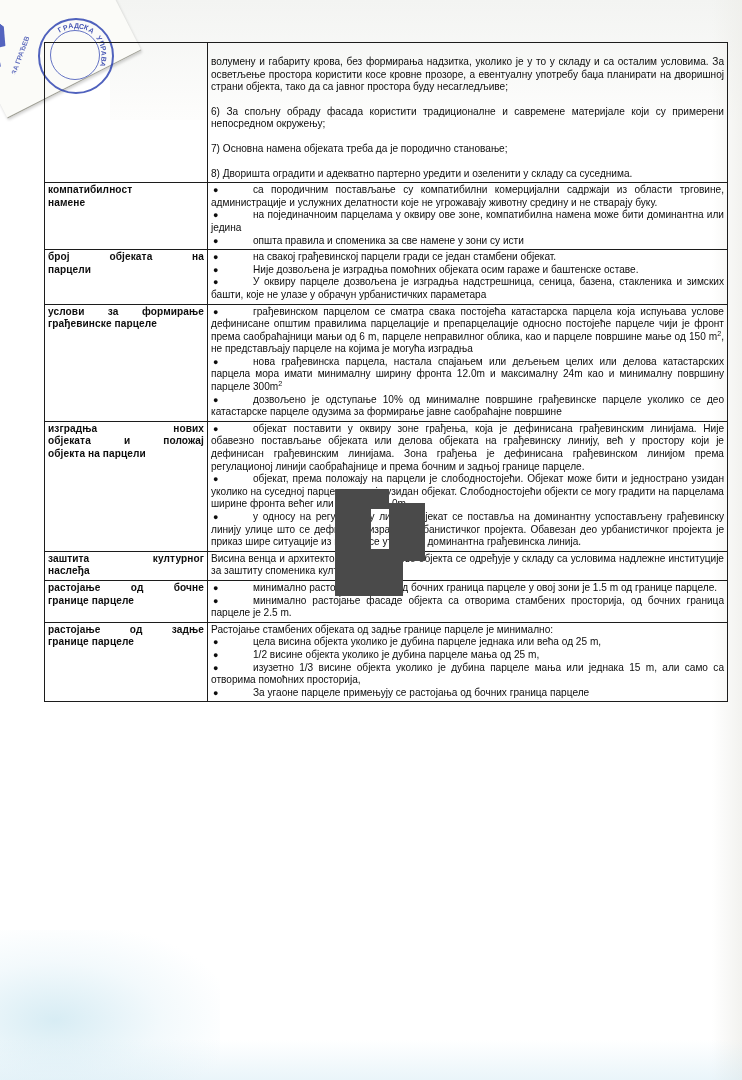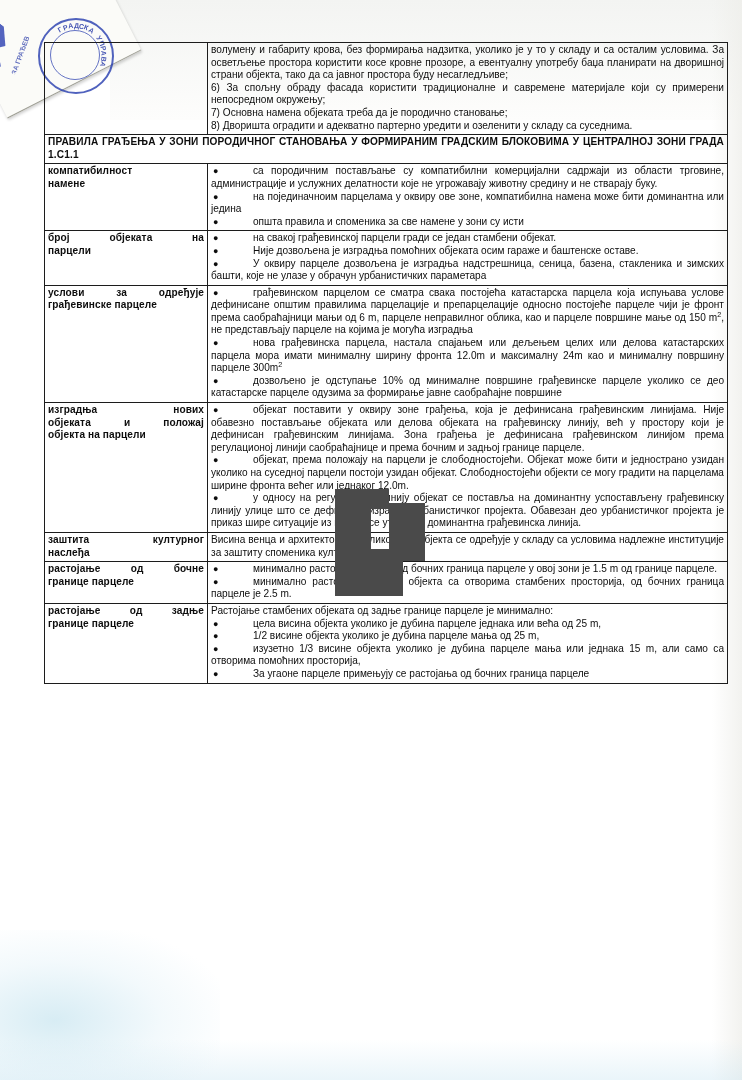--- a/index.html
+++ b/index.html
@@ -111,21 +111,21 @@
   td.lbl .lbl-line{display:block;}
   td.lbl .lbl-line.nojust{text-align-last:left;}
   td.body{
     width:513px;
     text-align:justify;
   }
   td.fullrow{
     text-align:justify;
   }
   .para{margin:0;text-align:justify;}
-  .para.lastleft{text-align-last:left;}
+  .para.lastleft{text-align-last:left;margin-top:12px;}
   .hdr{
     font-weight:bold;
     text-align:justify;
     text-align-last:left;
     letter-spacing:.15px;
   }
   ul.bl{margin:0;padding:0;list-style:none;}
   ul.bl>li{
     position:relative;
     padding-left:0;
@@ -192,23 +192,20 @@
       <tr>
         <td class="lbl">&nbsp;</td>
         <td class="body">
           <p class="para lastleft">волумену и габариту крова, без формирања надзитка, уколико је у то у складу и са осталим условима. За осветљење простора користити косе кровне прозоре, а евентуалну употребу баџа планирати на дворишној страни објекта, тако да са јавног простора буду несагледљиве;</p>
           <p class="para lastleft">6) За спољну обраду фасада користити традиционалне и савремене материјале који су примерени непосредном окружењу;</p>
           <p class="para lastleft">7) Основна намена објеката треба да је породично становање;</p>
           <p class="para lastleft">8) Дворишта оградити и адекватно партерно уредити и озеленити у складу са суседнима.</p>
         </td>
       </tr>
       <tr>
-        <td colspan="2" class="fullrow hdr">ПРАВИЛА ГРАЂЕЊА У ЗОНИ ПОРОДИЧНОГ СТАНОВАЊА У ФОРМИРАНИМ ГРАДСКИМ БЛОКОВИМА У ЦЕНТРАЛНОЈ ЗОНИ ГРАДА 1.С1.1</td>
-      </tr>
-      <tr>
         <td class="lbl">
           <span class="lbl-line">компатибилност</span>
           <span class="lbl-line nojust">намене</span>
         </td>
         <td class="body">
           <ul class="bl">
             <li>
               <span class="bullet">●</span>
               <span class="txt">са породичним постављање су компатибилни комерцијални садржаји из области трговине, администрације и услужних делатности које не угрожавају животну средину и не стварају буку.</span>
             </li>
@@ -240,21 +237,21 @@
             </li>
             <li>
               <span class="bullet">●</span>
               <span class="txt">У оквиру парцеле дозвољена је изградња надстрешница, сеница, базена, стакленика и зимских башти, које не улазе у обрачун урбанистичких параметара</span>
             </li>
           </ul>
         </td>
       </tr>
       <tr>
         <td class="lbl">
-          <span class="lbl-line">услови за одређује</span>
+          <span class="lbl-line">услови за формирање</span>
           <span class="lbl-line nojust">грађевинске парцеле</span>
         </td>
         <td class="body">
           <ul class="bl">
             <li>
               <span class="bullet">●</span>
               <span class="txt">грађевинском парцелом се сматра свака постојећа катастарска парцела која испуњава услове дефинисане општим правилима парцелације и препарцелације односно постојеће парцеле чији је фронт према саобраћајници мањи од 6 m, парцеле неправилног облика, као и парцеле површине мање од 150 m<sup>2</sup>, не представљају парцеле на којима је могућа изградња</span>
             </li>
             <li>
               <span class="bullet">●</span>

